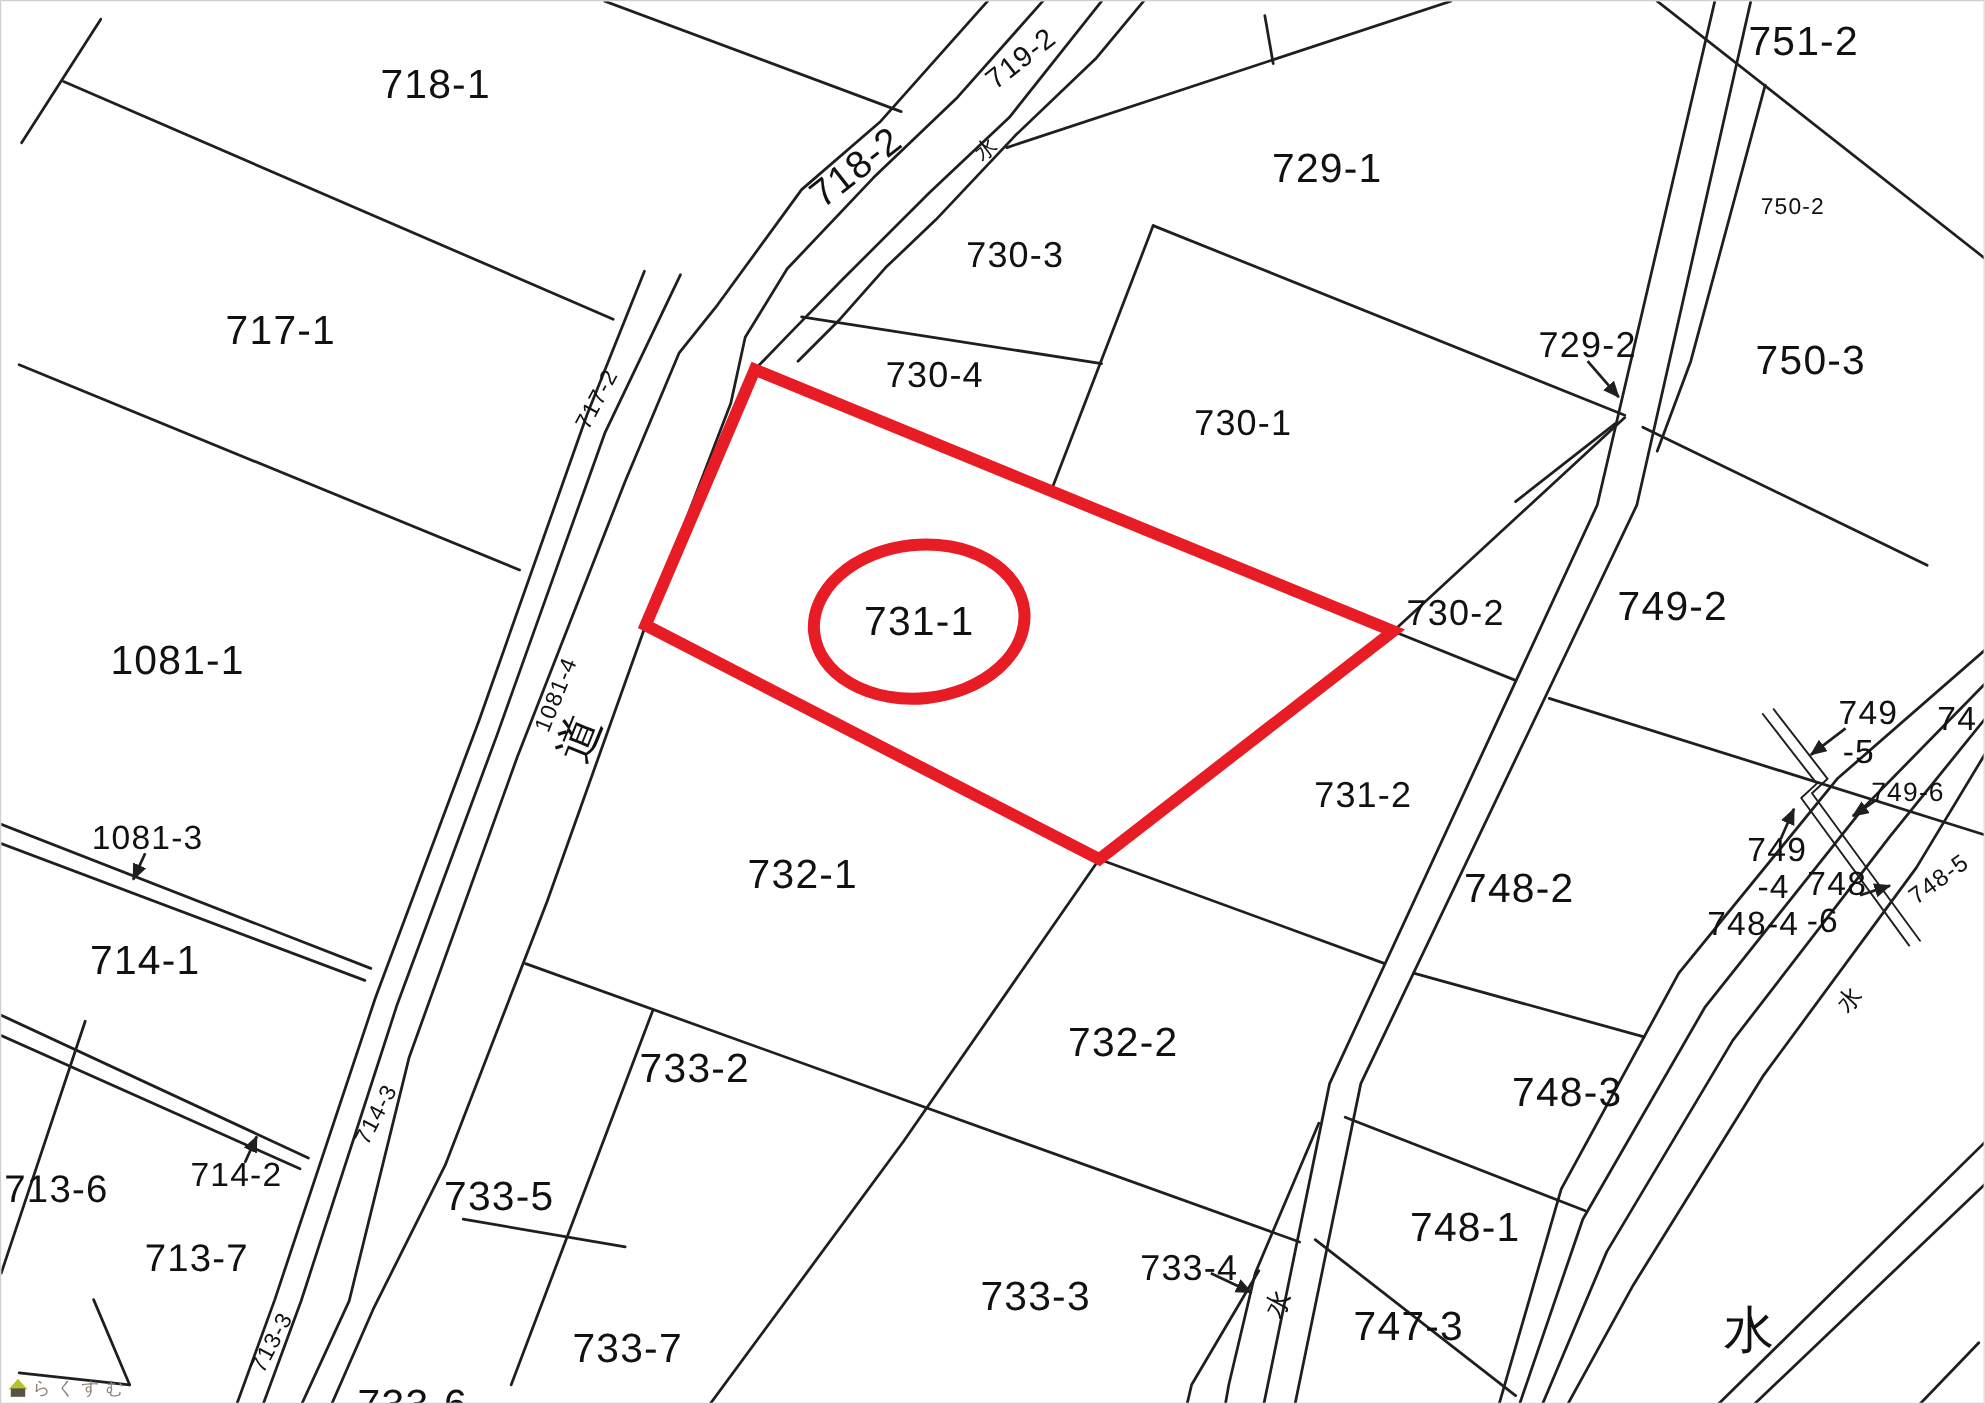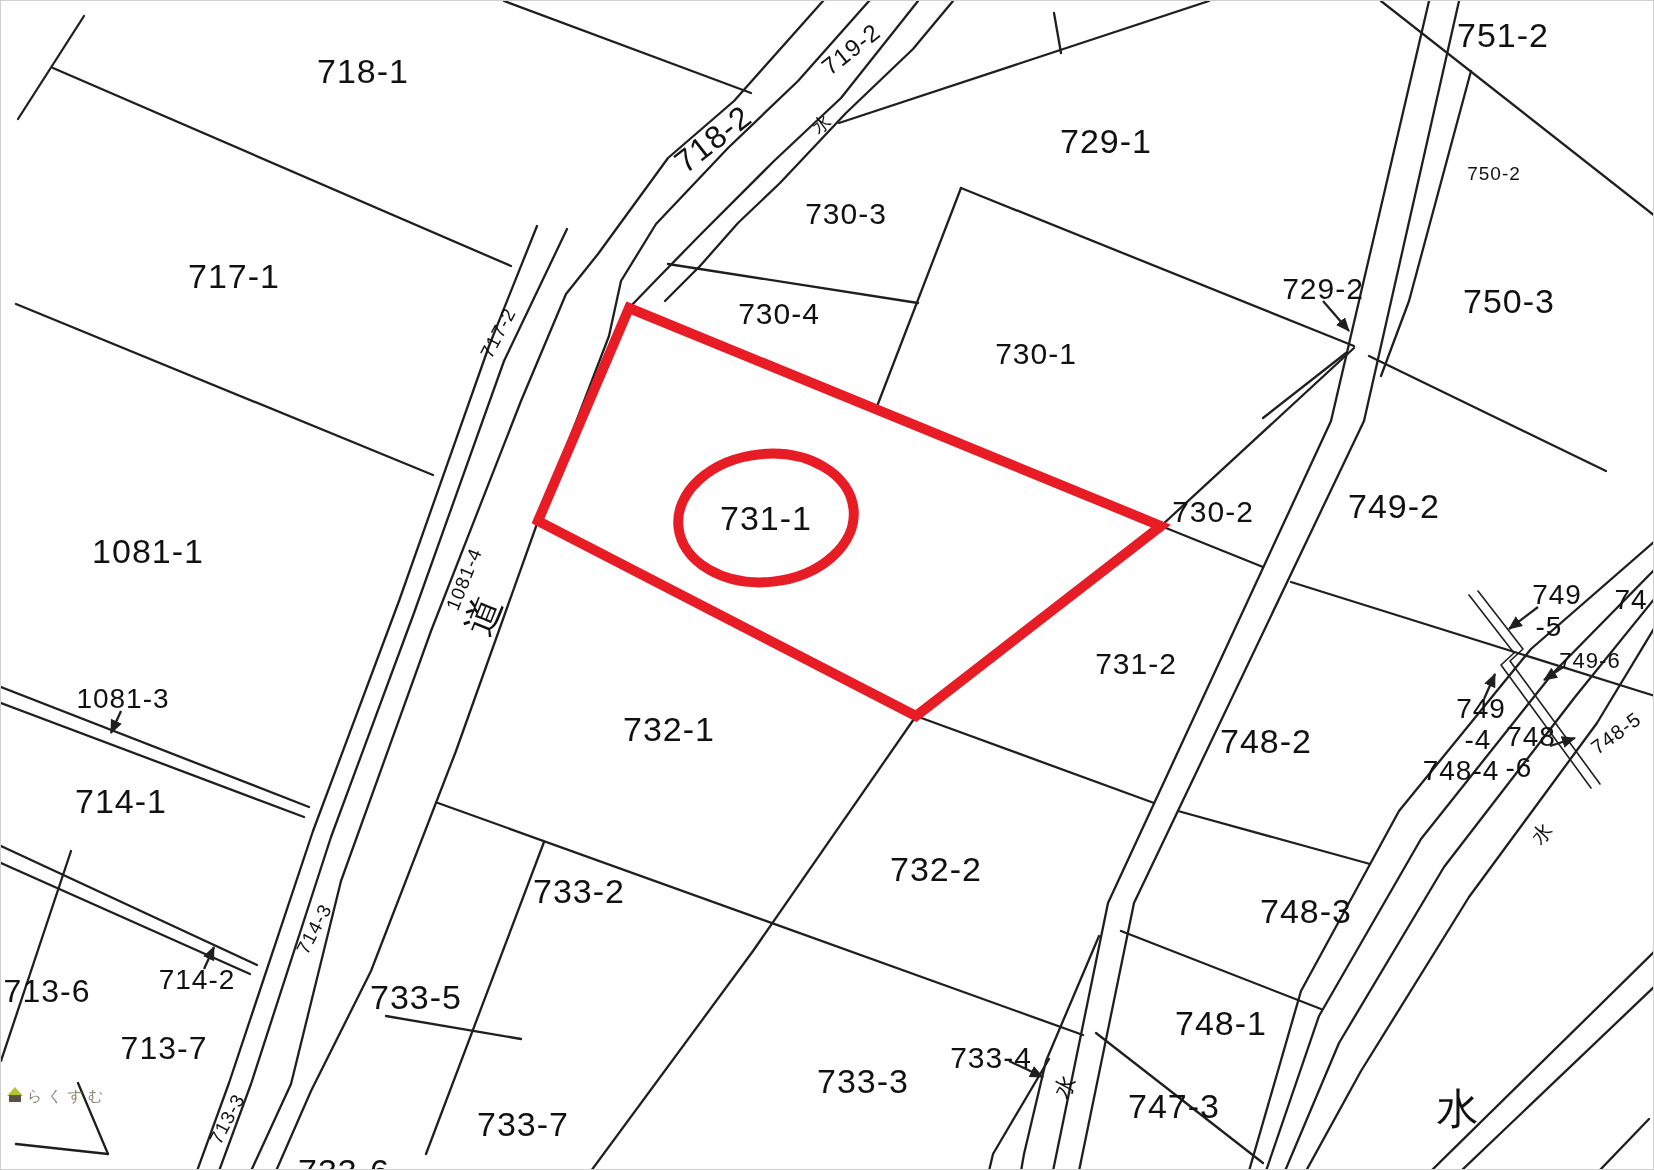--- a/index.html
+++ b/index.html
@@ -4,21 +4,21 @@
 <style>
   html,body{margin:0;padding:0;background:#ffffff;}
   .stage{
     position:relative;width:1654px;height:1170px;overflow:hidden;
     background:#ffffff;box-sizing:border-box;border:1px solid #cfcfcf;
     font-family:"Liberation Sans", sans-serif;
   }
   .stage svg{position:absolute;left:0;top:0;}
   svg text{font-family:"Liberation Sans","DejaVu Sans",sans-serif;}
   .watermark{
-    position:absolute;left:6px;top:1084px;height:20px;
+    position:absolute;left:6px;top:1146px;height:20px;
     display:flex;align-items:center;gap:4px;z-index:5;
   }
   .wm-icon{position:relative;display:inline-block;width:16px;height:16px;}
   .wm-roof{position:absolute;left:0;top:0;width:0;height:0;
     border-left:8px solid transparent;border-right:8px solid transparent;}
   .wm-body{position:absolute;left:2px;bottom:1px;width:12px;height:7px;}
   .wm-text{font-size:15px;letter-spacing:5px;line-height:1;}
 </style>
 </head>
 <body>

